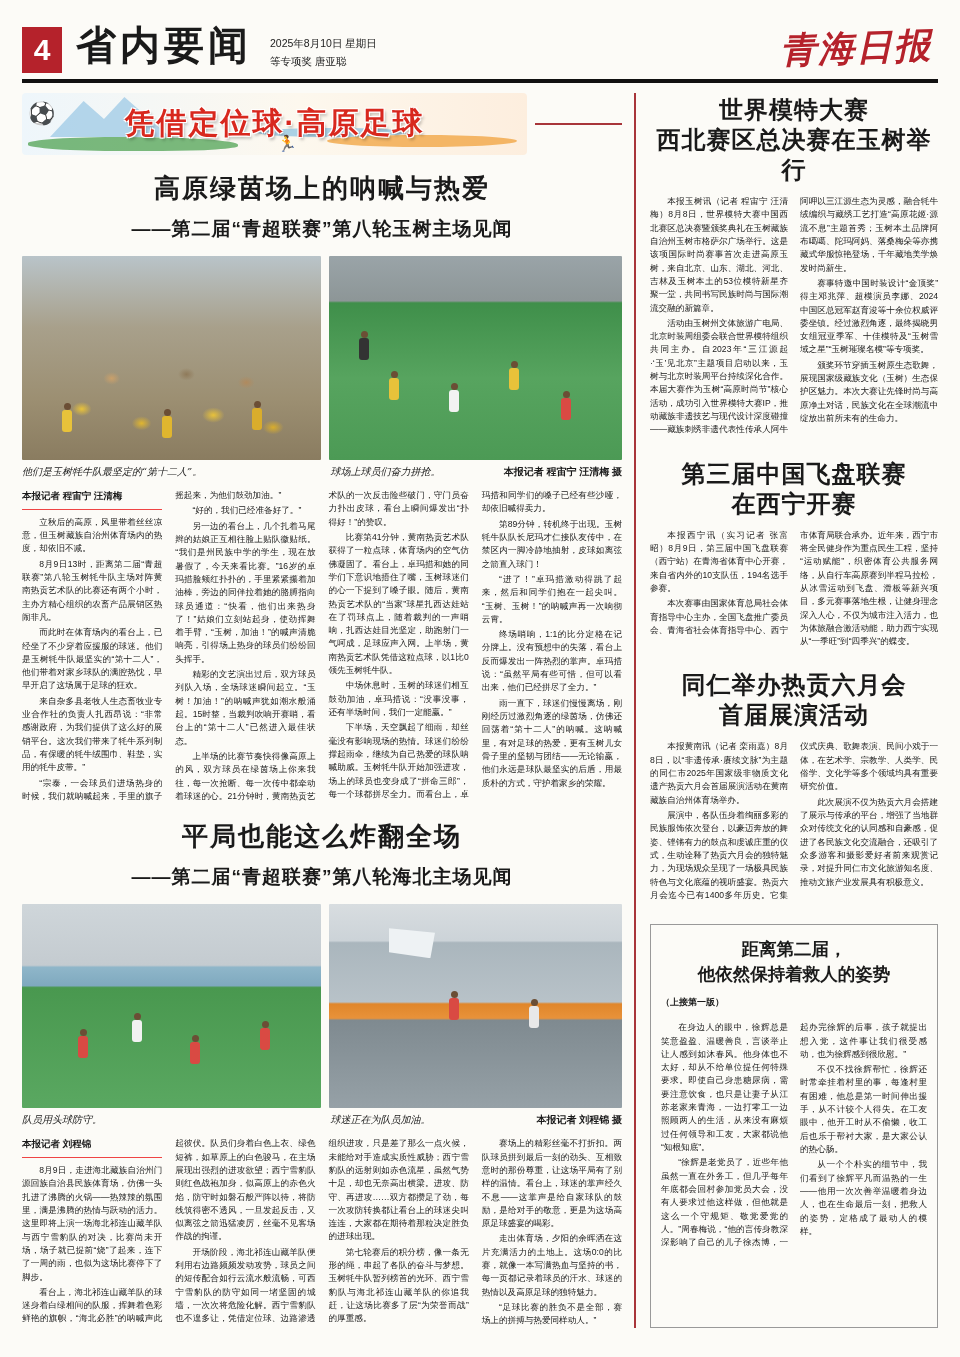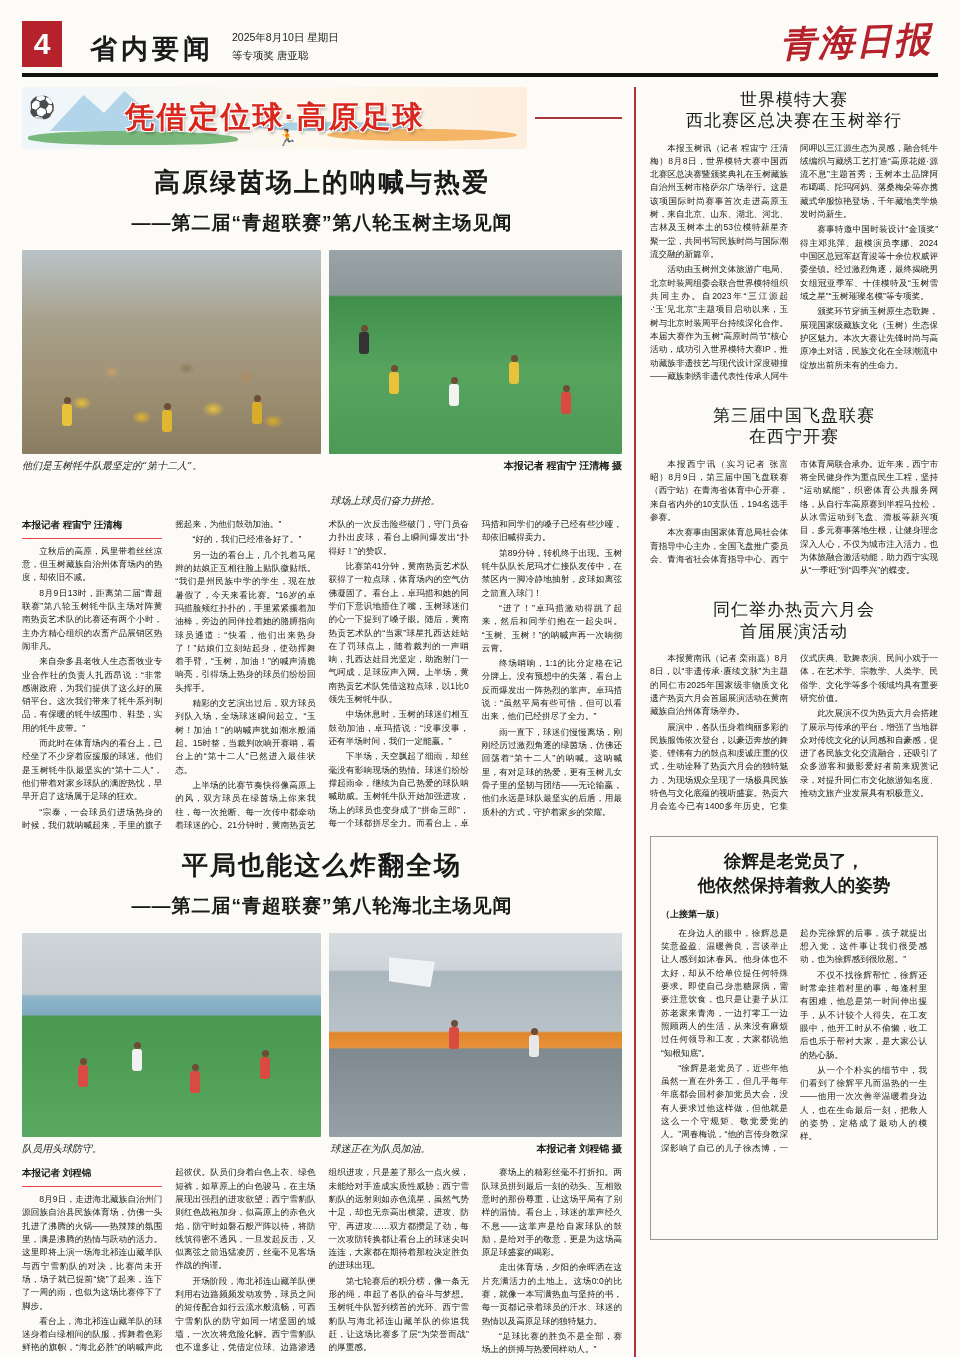--- a/index.html
+++ b/index.html
@@ -5,21 +5,21 @@
   * { margin:0; padding:0; box-sizing:border-box; }
   html,body { background:#e8e8e4; }
   body { font-family:"Liberation Sans","DejaVu Sans",sans-serif; }
   .page { width:960px; min-height:1357px; margin:0 auto; background:#fcfbf7; color:#1a1a1a;
           padding:10px 22px 8px 22px; position:relative; }
 
   
   .hdr { display:flex; align-items:flex-end; padding:8px 0 6px 0; border-bottom:4px solid #111; }
   .page-no { background:#b5222b; color:#fff; font-size:30px; font-weight:bold; width:40px; height:46px;
              display:flex; align-items:center; justify-content:center; margin-right:14px; }
-  .section-name { font-size:27px; font-weight:bold; letter-spacing:4px; margin-right:18px;margin-left:14px; }
+  .section-name { font-size:40px; font-weight:bold; letter-spacing:4px; margin-right:18px; }
   .hdr-meta { font-size:10.5px; line-height:1.7; padding-bottom:2px; }
   .masthead { margin-left:auto; font-family:"DejaVu Serif",serif; font-style:italic; font-weight:bold;
               font-size:36px; color:#b5222b; transform:rotate(-2deg); letter-spacing:2px; padding-right:6px; }
 
   
   .main { display:flex; gap:14px; margin-top:10px; }
   .left-col { width:614px; border-right:2px solid #a8353a; padding-right:12px; }
   .right-col { flex:1; padding-top:2px; }
 
   
@@ -66,21 +66,21 @@
   .cap-row { display:flex; gap:11px; font-size:10px; margin:5px 0 10px 0; }
   .cap-row .c1 { width:302px; font-family:"DejaVu Serif",serif; font-style:italic; }
   .cap-row .c2 { width:296px; display:flex; justify-content:space-between; }
   .cap-row .credit { font-weight:bold; font-style:normal; }
   .body-cols { columns:4; column-gap:13px; font-size:8.6px; line-height:1.55; text-align:justify; }
   .body-cols p { text-indent:2em; margin-bottom:2px; }
   .byline { font-weight:bold; font-size:9.5px; border-bottom:1px solid #ef4444; padding-bottom:5px; margin-bottom:6px; }
 
   
   .r-art { margin-bottom:22px; }
-  .r-title { text-align:center; font-weight:normal; font-size:17px; line-height:1.25; letter-spacing:1px; }
+  .r-title { text-align:center; font-weight:bold; font-size:24px; line-height:1.25; letter-spacing:1px; }
   .r-body { margin-top:10px; columns:2; column-gap:12px; font-size:8.6px; line-height:1.55; text-align:justify; }
   .r-body p { text-indent:2em; margin-bottom:2px; }
 
   .memorial { border:1px solid #999; padding:12px 10px 10px 10px; min-height:404px; }
   .m-title { text-align:center; font-weight:bold; font-size:17.5px; line-height:1.4;
              font-family:"DejaVu Serif",serif; }
   .m-note { font-size:9px; font-weight:bold; margin:10px 0 4px 0; }
 </style>
 </head>
 <body>
@@ -143,31 +143,31 @@
                 <div class="head"></div>
               </div>
             <div class="fig" style="left:30px; bottom:100px; background:#333;">
                 <div class="head"></div>
               </div>
           </div>
         </div>
         <div class="cap-row">
           <div class="c1">他们是玉树牦牛队最坚定的“第十二人”。</div>
           <div class="c2">
-            <span style="font-family:Liberation Mono, monospace; font-style:italic;margin-top:35px;">球场上球员们奋力拼抢。</span>
+            <span style="font-family:Liberation Mono, monospace; font-style:italic;">球场上球员们奋力拼抢。</span>
             <span class="credit">本报记者 程宙宁 汪清梅 摄</span>
           </div>
         </div>
         <div class="body-cols">
           <div class="byline">本报记者 程宙宁 汪清梅</div>
           <div>
               <p>立秋后的高原，风里带着丝丝凉意，但玉树藏族自治州体育场内的热度，却依旧不减。</p>
               <p>8月9日13时，距离第二届“青超联赛”第八轮玉树牦牛队主场对阵黄南热贡艺术队的比赛还有两个小时，主办方精心组织的农畜产品展销区热闹非凡。</p>
+              <p>而此时在体育场内的看台上，已经坐了不少穿着应援服的球迷。他们是玉树牦牛队最坚实的“第十二人”，他们带着对家乡球队的满腔热忱，早早开启了这场属于足球的狂欢。</p>
               <p>来自杂多县老牧人生态畜牧业专业合作社的负责人扎西昂说：“非常感谢政府，为我们提供了这么好的展销平台。这次我们带来了牦牛系列制品，有保暖的牦牛绒围巾、鞋垫，实用的牦牛皮带。”</p>
-              <p>而此时在体育场内的看台上，已经坐了不少穿着应援服的球迷。他们是玉树牦牛队最坚实的“第十二人”，他们带着对家乡球队的满腔热忱，早早开启了这场属于足球的狂欢。</p>
               <p>“宗泰，一会球员们进场热身的时候，我们就呐喊起来，手里的旗子摇起来，为他们鼓劲加油。”</p>
               <p>“好的，我们已经准备好了。”</p>
               <p>另一边的看台上，几个扎着马尾辫的姑娘正互相往脸上贴队徽贴纸。“我们是州民族中学的学生，现在放暑假了，今天来看比赛。”16岁的卓玛措脸颊红扑扑的，手里紧紧攥着加油棒，旁边的同伴拉着她的胳膊指向球员通道：“快看，他们出来热身了！”姑娘们立刻站起身，使劲挥舞着手臂，“玉树，加油！”的喊声清脆响亮，引得场上热身的球员们纷纷回头挥手。</p>
               <p>精彩的文艺演出过后，双方球员列队入场，全场球迷瞬间起立。“玉树！加油！”的呐喊声犹如潮水般涌起。15时整，当裁判吹响开赛哨，看台上的“第十二人”已然进入最佳状态。</p>
               <p>上半场的比赛节奏快得像高原上的风，双方球员在绿茵场上你来我往，每一次抢断、每一次传中都牵动着球迷的心。21分钟时，黄南热贡艺术队的一次反击险些破门，守门员奋力扑出皮球，看台上瞬间爆发出“扑得好！”的赞叹。</p>
               <p>比赛第41分钟，黄南热贡艺术队获得了一粒点球，体育场内的空气仿佛凝固了。看台上，卓玛措和她的同学们下意识地捂住了嘴，玉树球迷们的心一下提到了嗓子眼。随后，黄南热贡艺术队的“当家”球星扎西达娃站在了罚球点上，随着裁判的一声哨响，扎西达娃目光坚定，助跑射门一气呵成，足球应声入网。上半场，黄南热贡艺术队凭借这粒点球，以1比0领先玉树牦牛队。</p>
               <p>中场休息时，玉树的球迷们相互鼓劲加油，卓玛措说：“没事没事，还有半场时间，我们一定能赢。”</p>
               <p>下半场，天空飘起了细雨，却丝毫没有影响现场的热情。球迷们纷纷撑起雨伞，继续为自己热爱的球队呐喊助威。玉树牦牛队开始加强进攻，场上的球员也变身成了“拼命三郎”，每一个球都拼尽全力。而看台上，卓玛措和同学们的嗓子已经有些沙哑，却依旧喊得卖力。</p>
               <p>第89分钟，转机终于出现。玉树牦牛队队长尼玛才仁接队友传中，在禁区内一脚冷静地抽射，皮球如离弦之箭直入球门！</p>
               <p>“进了！”卓玛措激动得跳了起来，然后和同学们抱在一起尖叫。“玉树、玉树！”的呐喊声再一次响彻云霄。</p>
@@ -260,25 +260,25 @@
         </div>
         <div class="r-body">
             <p>本报黄南讯（记者 栾雨嘉）8月8日，以“非遗传承·赓续文脉”为主题的同仁市2025年国家级非物质文化遗产热贡六月会首届展演活动在黄南藏族自治州体育场举办。</p>
             <p>展演中，各队伍身着绚丽多彩的民族服饰依次登台，以豪迈奔放的舞姿、铿锵有力的鼓点和虔诚庄重的仪式，生动诠释了热贡六月会的独特魅力，为现场观众呈现了一场极具民族特色与文化底蕴的视听盛宴。热贡六月会迄今已有1400多年历史。它集仪式庆典、歌舞表演、民间小戏于一体，在艺术学、宗教学、人类学、民俗学、文化学等多个领域均具有重要研究价值。</p>
             <p>此次展演不仅为热贡六月会搭建了展示与传承的平台，增强了当地群众对传统文化的认同感和自豪感，促进了各民族文化交流融合，还吸引了众多游客和摄影爱好者前来观赏记录，对提升同仁市文化旅游知名度、推动文旅产业发展具有积极意义。</p>
           </div>
       </div>
 
       <div class="memorial">
         <div class="m-title">
-          <div>徐辉是老党员了，</div>
+          <div>距离第二届，</div>
           <div>他依然保持着救人的姿势</div>
         </div>
         <div class="m-note">（上接第一版）</div>
-        <div class="r-body" style="margin-top:6px;">
+        <div class="r-body" style="margin-top:12px;">
             <p>在身边人的眼中，徐辉总是笑意盈盈、温暖善良，言谈举止让人感到如沐春风。他身体也不太好，却从不给单位提任何特殊要求。即使自己身患糖尿病，需要注意饮食，也只是让妻子从江苏老家来青海，一边打零工一边照顾两人的生活，从来没有麻烦过任何领导和工友，大家都说他“知根知底”。</p>
             <p>“徐辉是老党员了，近些年他虽然一直在外务工，但几乎每年年底都会回村参加党员大会，没有人要求过他这样做，但他就是这么一个守规矩、敬党爱党的人。”周春梅说，“他的言传身教深深影响了自己的儿子徐杰博，一起办完徐辉的后事，孩子就提出想入党，这件事让我们很受感动，也为徐辉感到很欣慰。”</p>
             <p>不仅不找徐辉帮忙，徐辉还时常牵挂着村里的事，每逢村里有困难，他总是第一时间伸出援手，从不计较个人得失。在工友眼中，他开工时从不偷懒，收工后也乐于帮衬大家，是大家公认的热心肠。</p>
             <p>从一个个朴实的细节中，我们看到了徐辉平凡而温热的一生——他用一次次善举温暖着身边人，也在生命最后一刻，把救人的姿势，定格成了最动人的模样。</p>
           </div>
       </div>
     </div>
   </div>
 
 </div>

